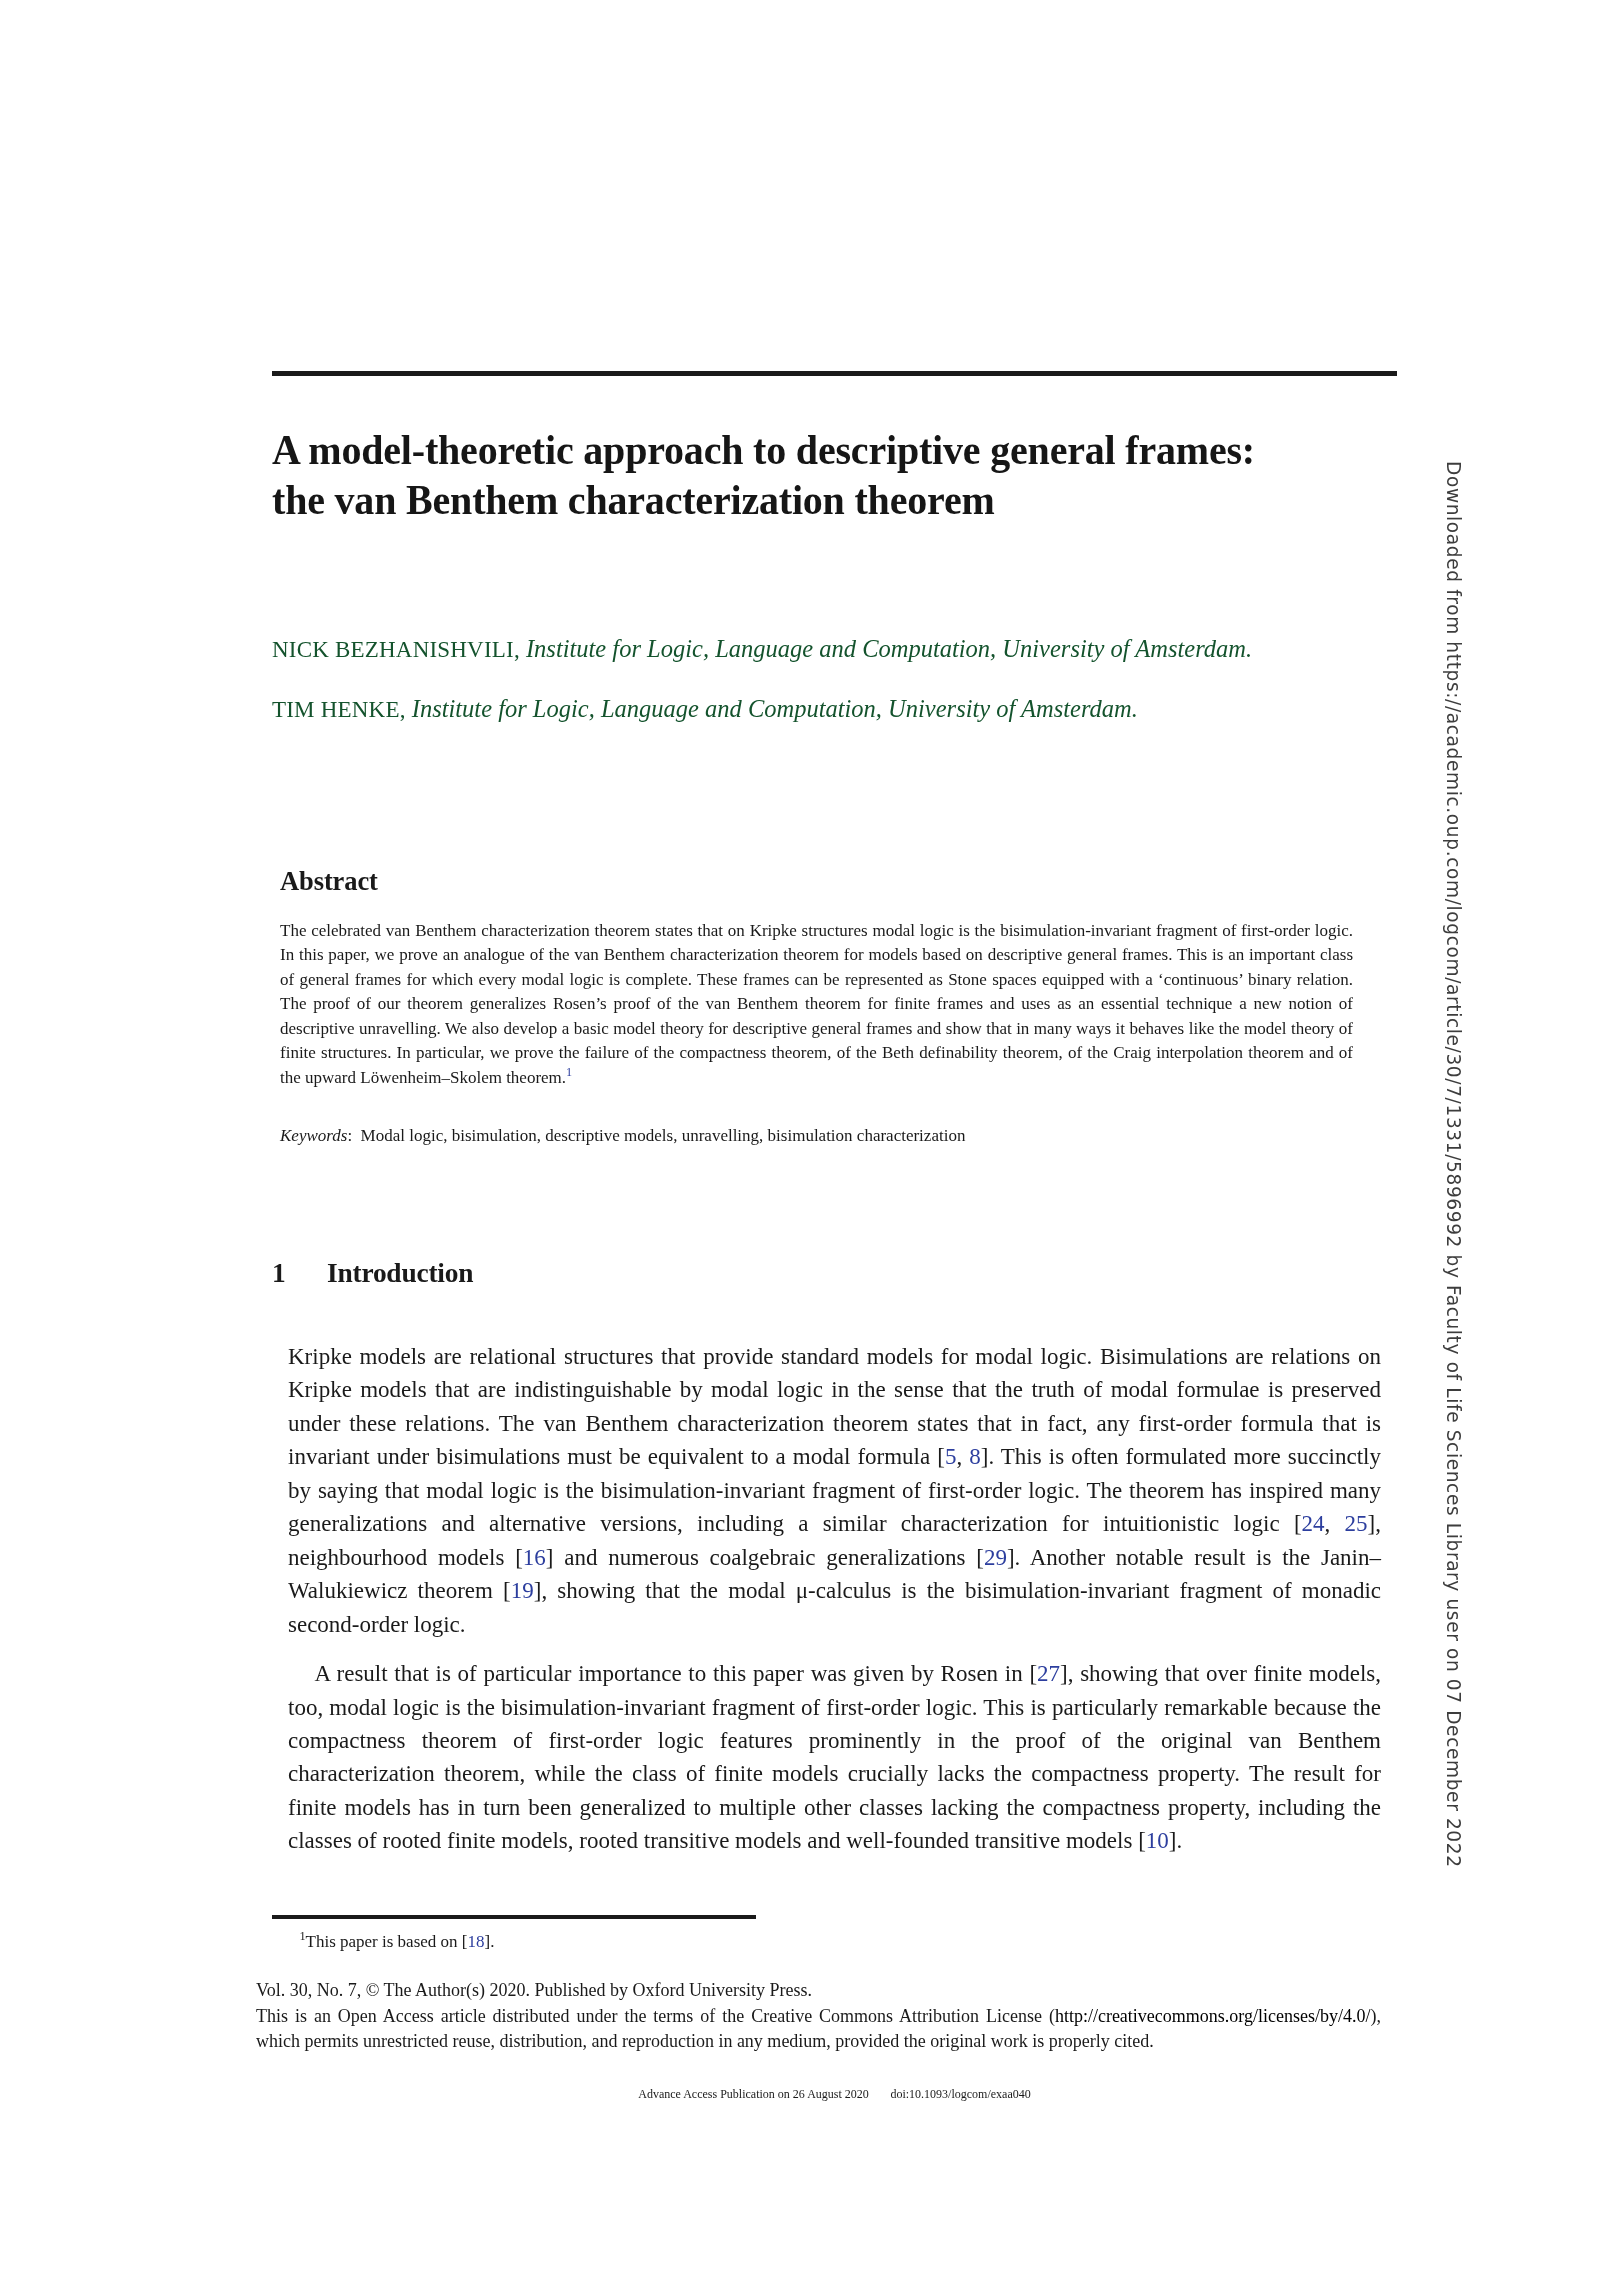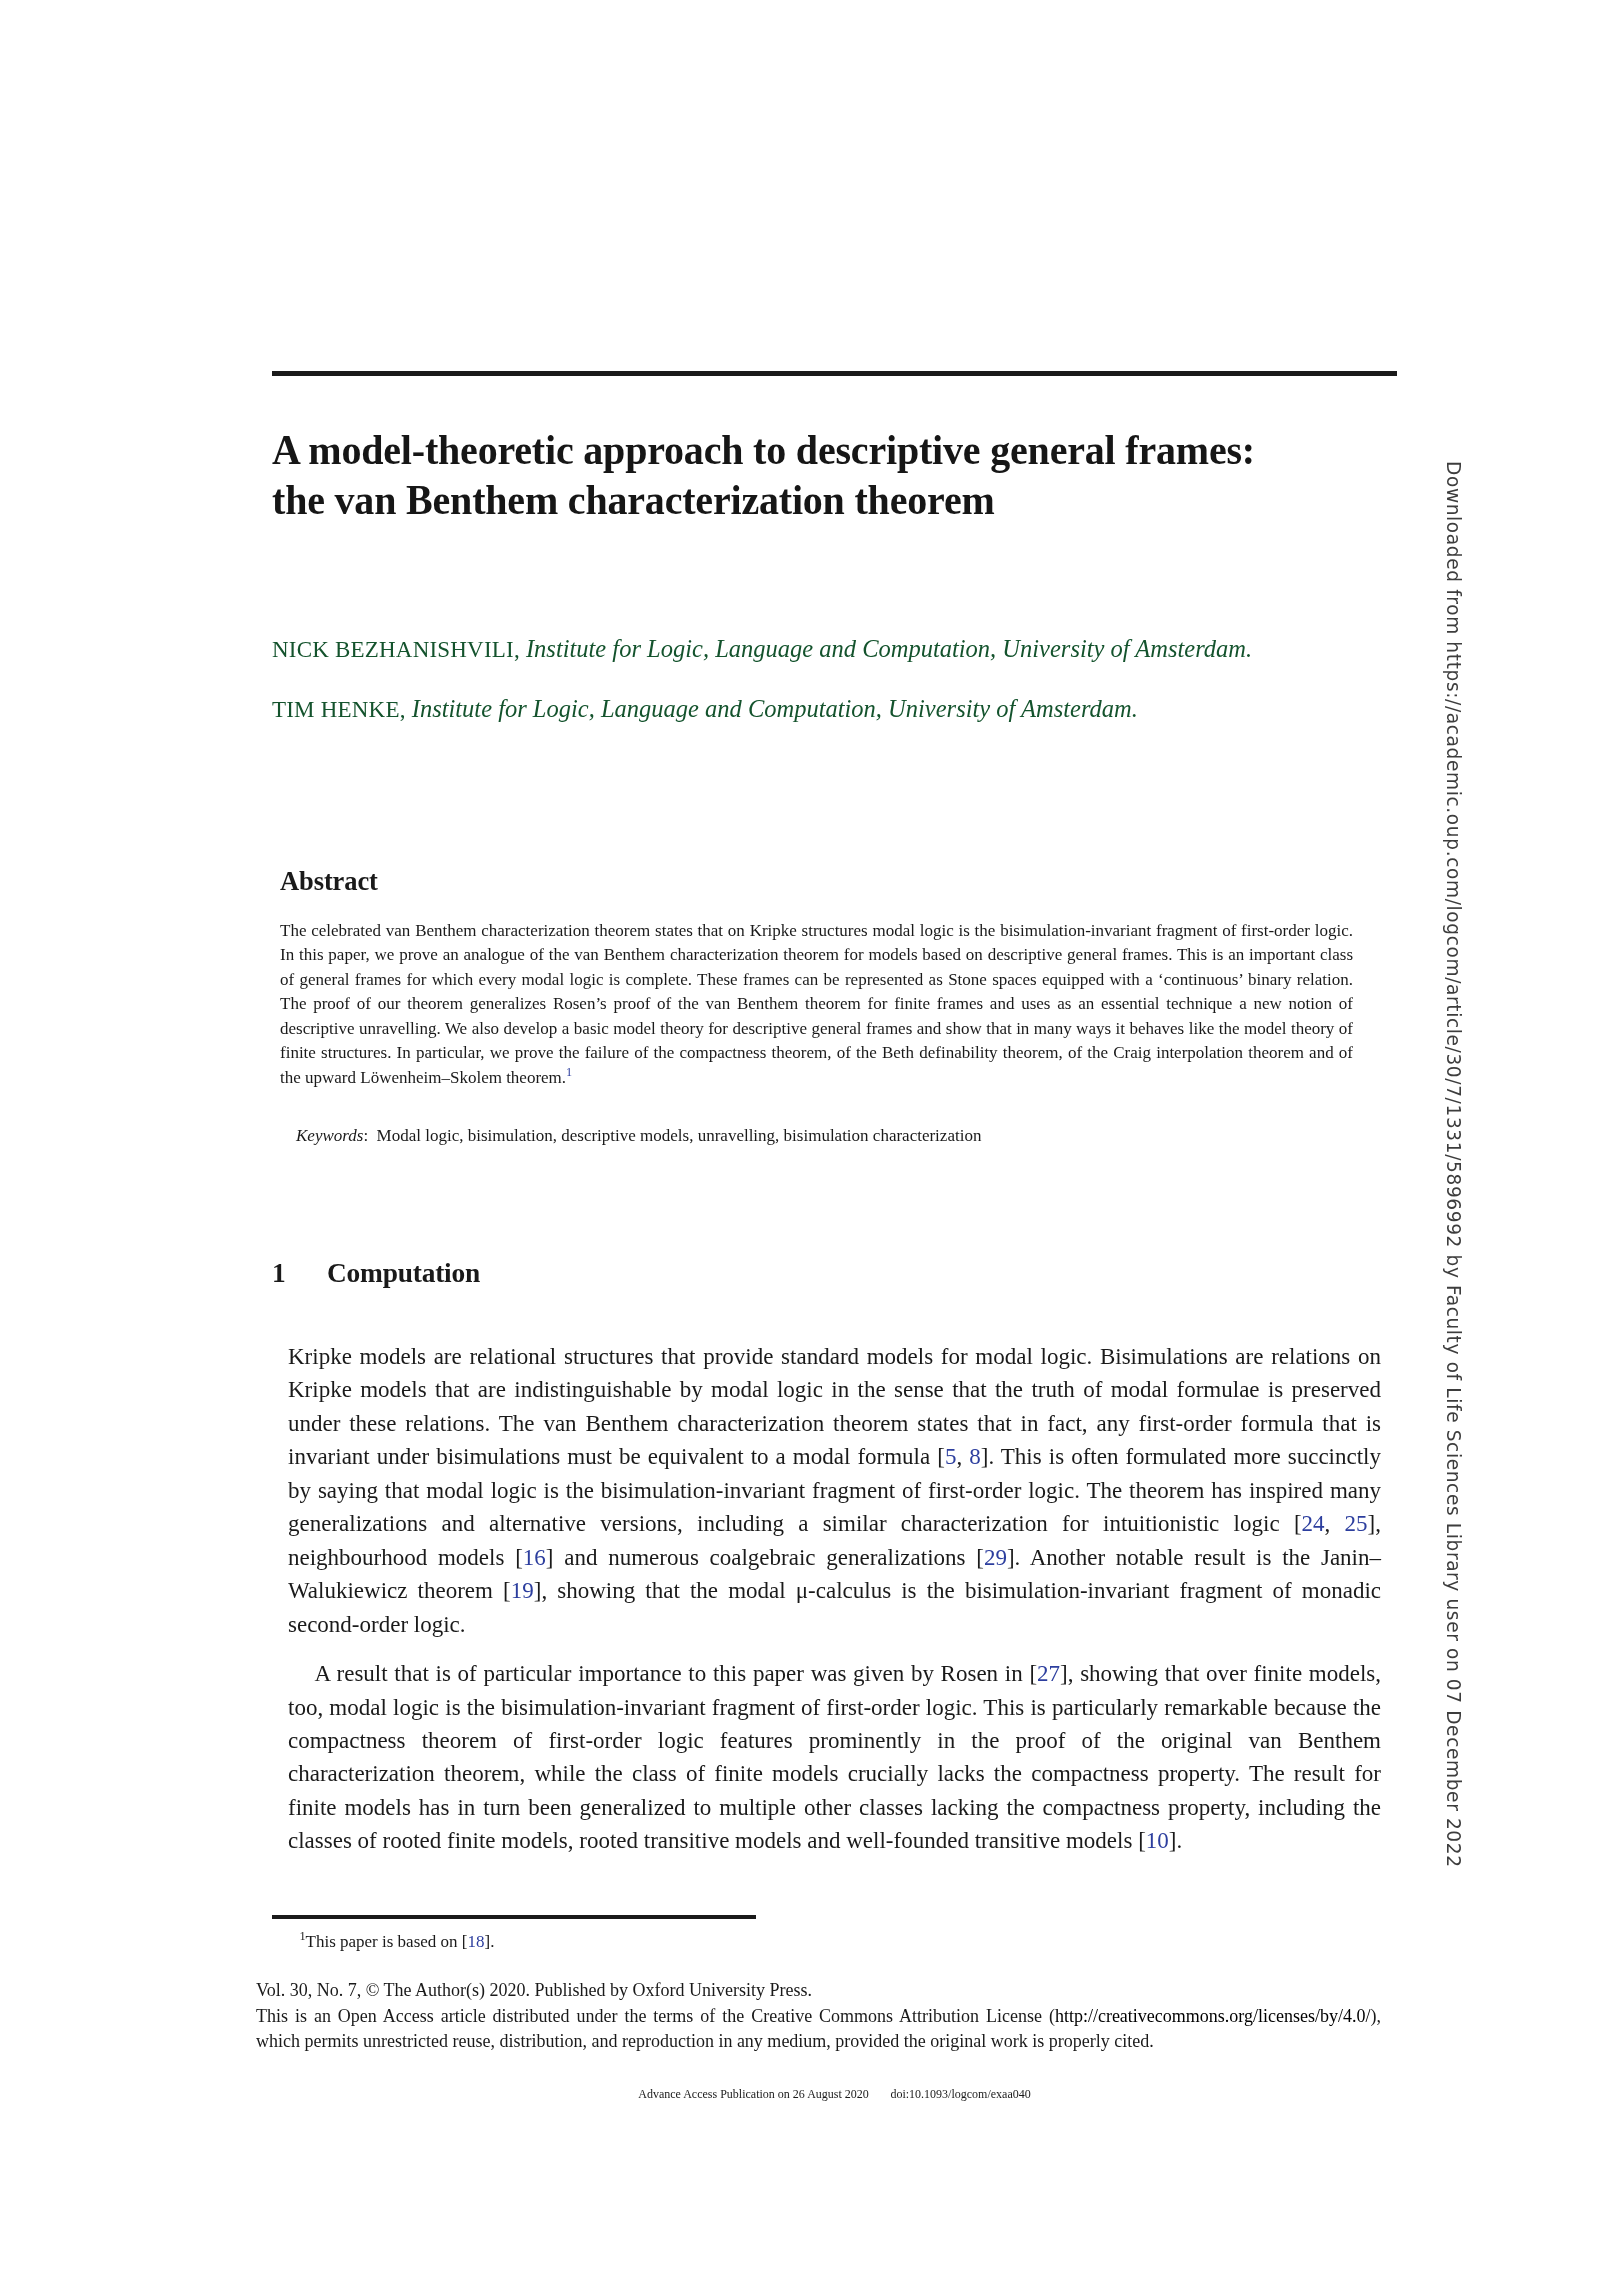--- a/index.html
+++ b/index.html
@@ -102,21 +102,20 @@
   .fn-ref {
     color: #2c3e9e;
     font-size: 12.3px;
     vertical-align: super;
     line-height: 0;
   }
   .keywords {
     margin-top: 33px;
     font-size: 17px;
     line-height: 1.4;
-    margin-left: 16px;
   }
   .keywords .kw-label {
     font-style: italic;
   }
 
   
   .section-heading {
     position: absolute;
     left: 0;
     top: 1258px;
@@ -237,21 +236,21 @@
         <span class="author-aff">Institute for Logic, Language and Computation, University of Amsterdam.</span>
       </div>
     </div>
 
     <div class="abstract-wrap">
       <div class="abstract-heading">Abstract</div>
       <div class="abstract-body"><span>The celebrated van Benthem characterization theorem states that on Kripke structures modal logic is the bisimulation-invariant fragment of first-order logic. In this paper, we prove an analogue of the van Benthem characterization theorem for models based on descriptive general frames. This is an important class of general frames for which every modal logic is complete. These frames can be represented as Stone spaces equipped with a ‘continuous’ binary relation. The proof of our theorem generalizes Rosen’s proof of the van Benthem theorem for finite frames and uses as an essential technique a new notion of descriptive unravelling. We also develop a basic model theory for descriptive general frames and show that in many ways it behaves like the model theory of finite structures. In particular, we prove the failure of the compactness theorem, of the Beth definability theorem, of the Craig interpolation theorem and of the upward Löwenheim–Skolem theorem.</span><span class="fn-ref">1</span></div>
       <div class="keywords"><span class="kw-label">Keywords</span><span>:</span>&nbsp; <span>Modal logic, bisimulation, descriptive models, unravelling, bisimulation characterization</span></div>
     </div>
 
-    <div class="section-heading"><span class="sec-num">1</span><span>Computation</span></div>
+    <div class="section-heading"><span class="sec-num">1</span><span>Introduction</span></div>
 
     <div class="body-text">
       <p><span>Kripke models are relational structures that provide standard models for modal logic. Bisimulations are relations on Kripke models that are indistinguishable by modal logic in the sense that the truth of modal formulae is preserved under these relations. The van Benthem characterization theorem states that in fact, any first-order formula that is invariant under bisimulations must be equivalent to a modal formula [</span><span class="cite">5</span><span>, </span><span class="cite">8</span><span>]. This is often formulated more succinctly by saying that modal logic is the bisimulation-invariant fragment of first-order logic. The theorem has inspired many generalizations and alternative versions, including a similar characterization for intuitionistic logic [</span><span class="cite">24</span><span>, </span><span class="cite">25</span><span>], neighbourhood models [</span><span class="cite">16</span><span>] and numerous coalgebraic generalizations [</span><span class="cite">29</span><span>]. Another notable result is the Janin–Walukiewicz theorem [</span><span class="cite">19</span><span>], showing that the modal μ-calculus is the bisimulation-invariant fragment of monadic second-order logic.</span></p>
       <p class="indent"><span>A result that is of particular importance to this paper was given by Rosen in [</span><span class="cite">27</span><span>], showing that over finite models, too, modal logic is the bisimulation-invariant fragment of first-order logic. This is particularly remarkable because the compactness theorem of first-order logic features prominently in the proof of the original van Benthem characterization theorem, while the class of finite models crucially lacks the compactness property. The result for finite models has in turn been generalized to multiple other classes lacking the compactness property, including the classes of rooted finite models, rooted transitive models and well-founded transitive models [</span><span class="cite">10</span><span>].</span></p>
     </div>
 
   </div>
 
   <div class="footnote-rule"></div>
 

